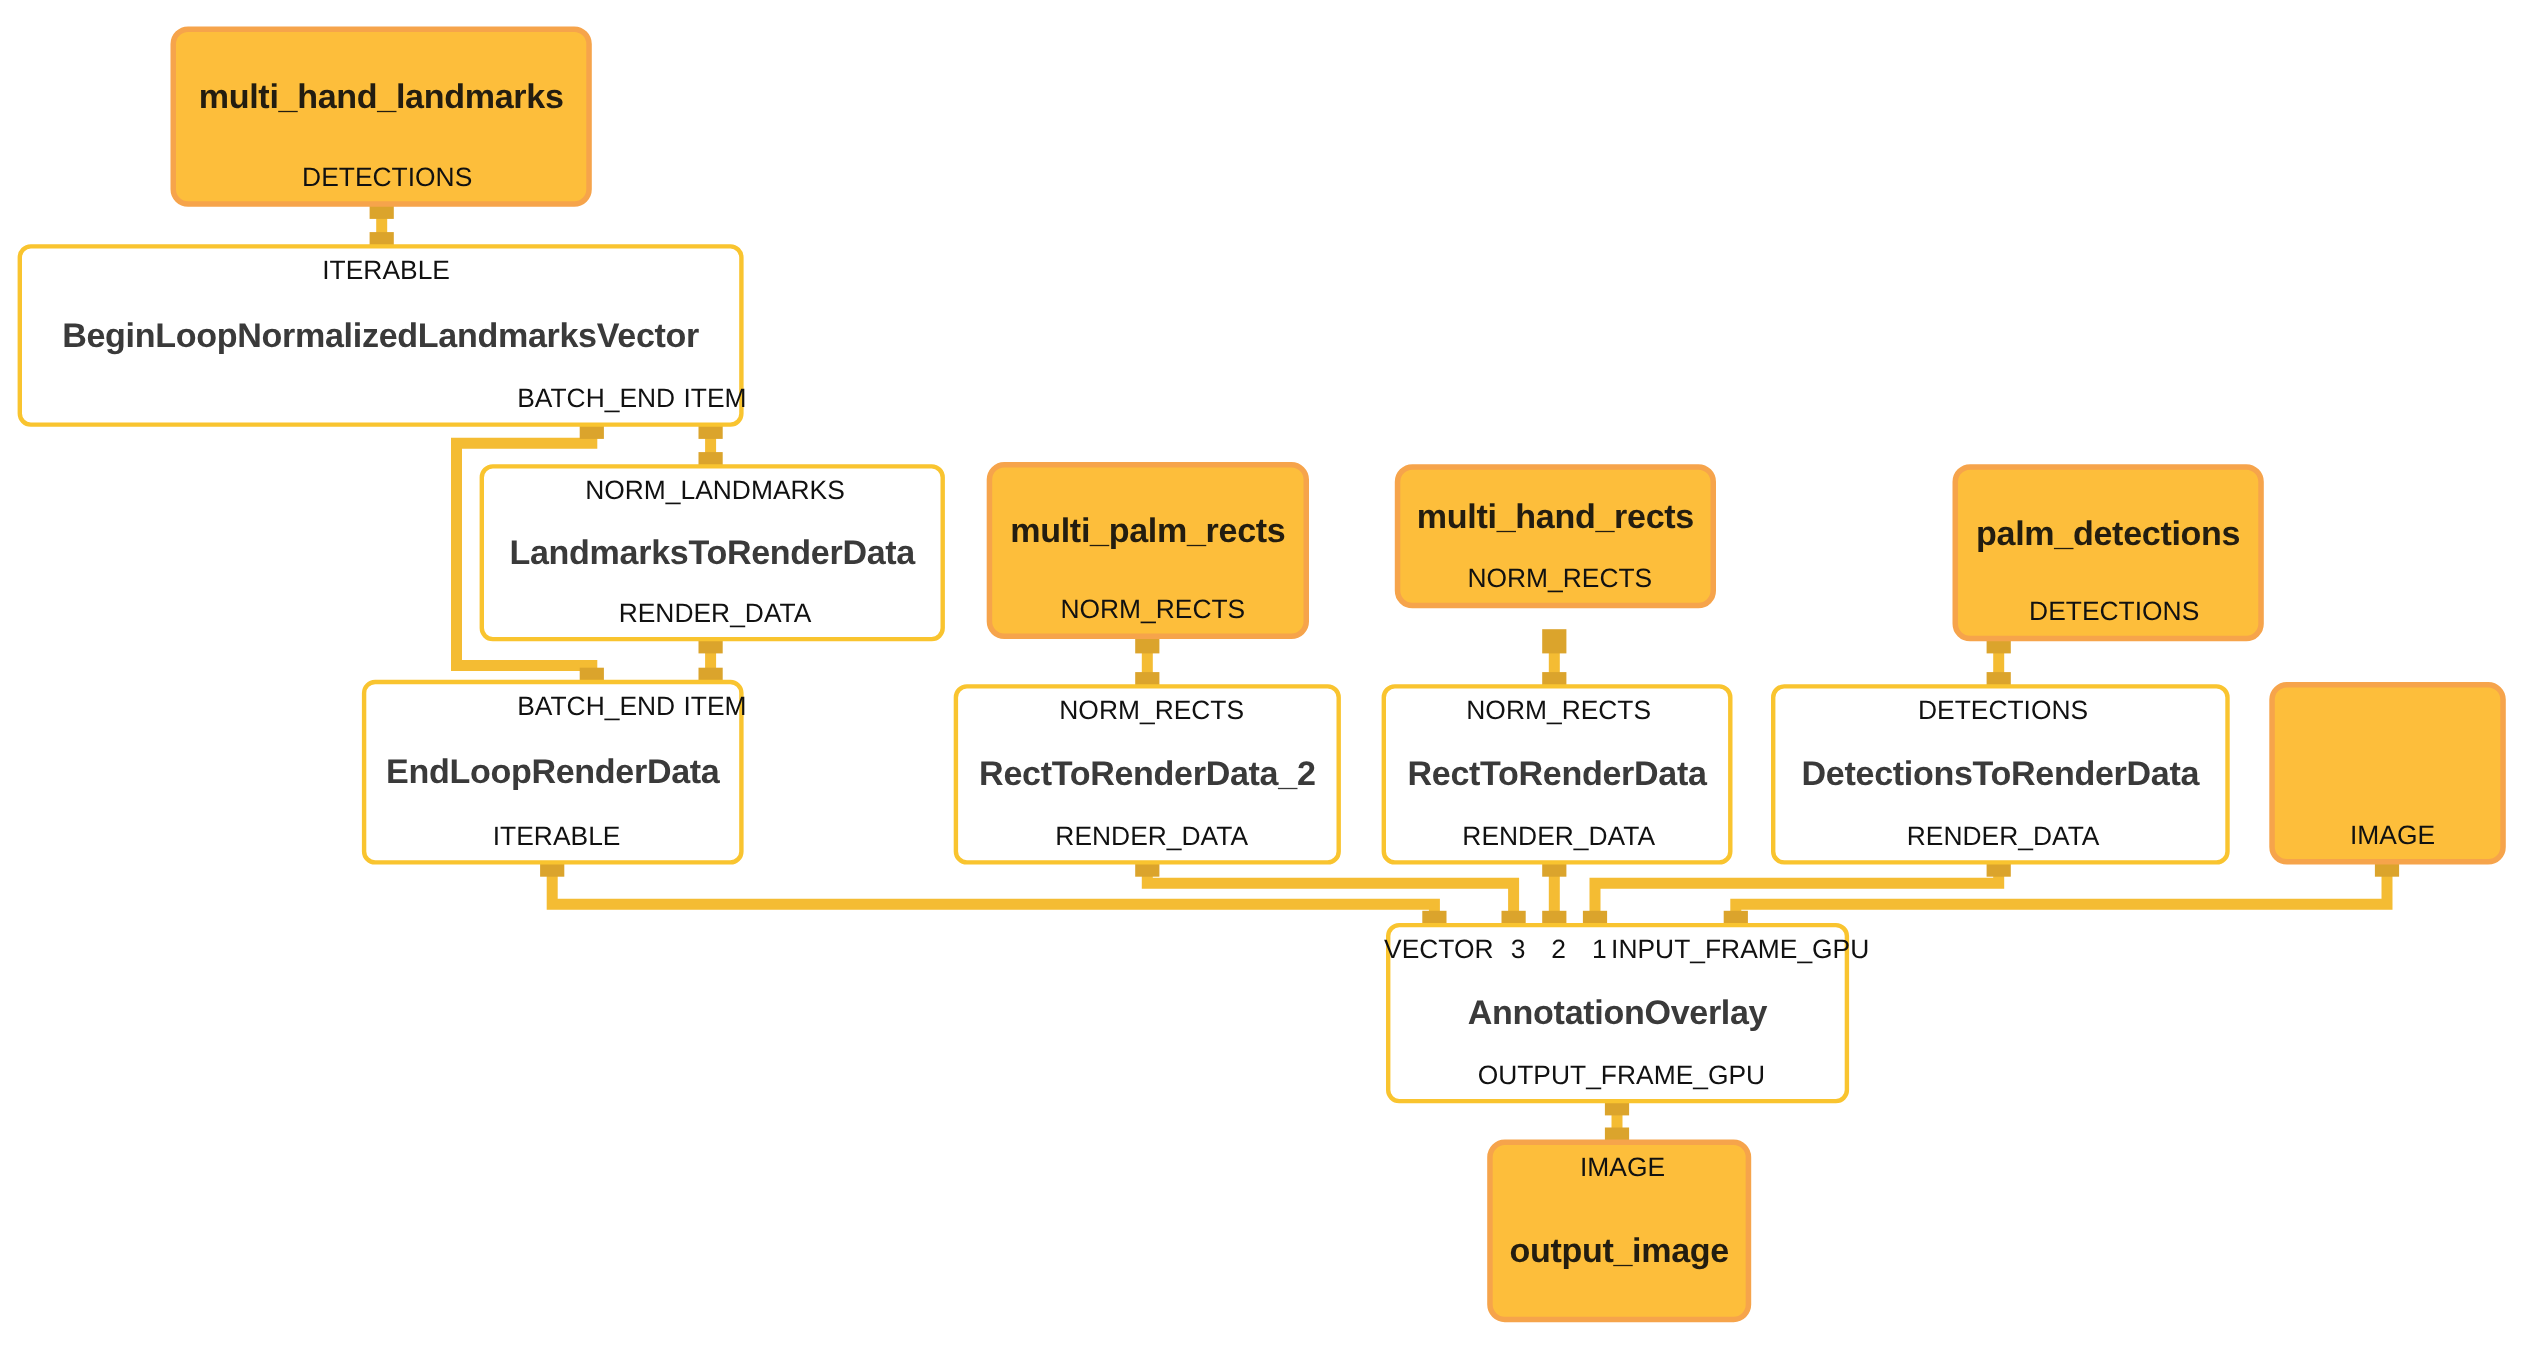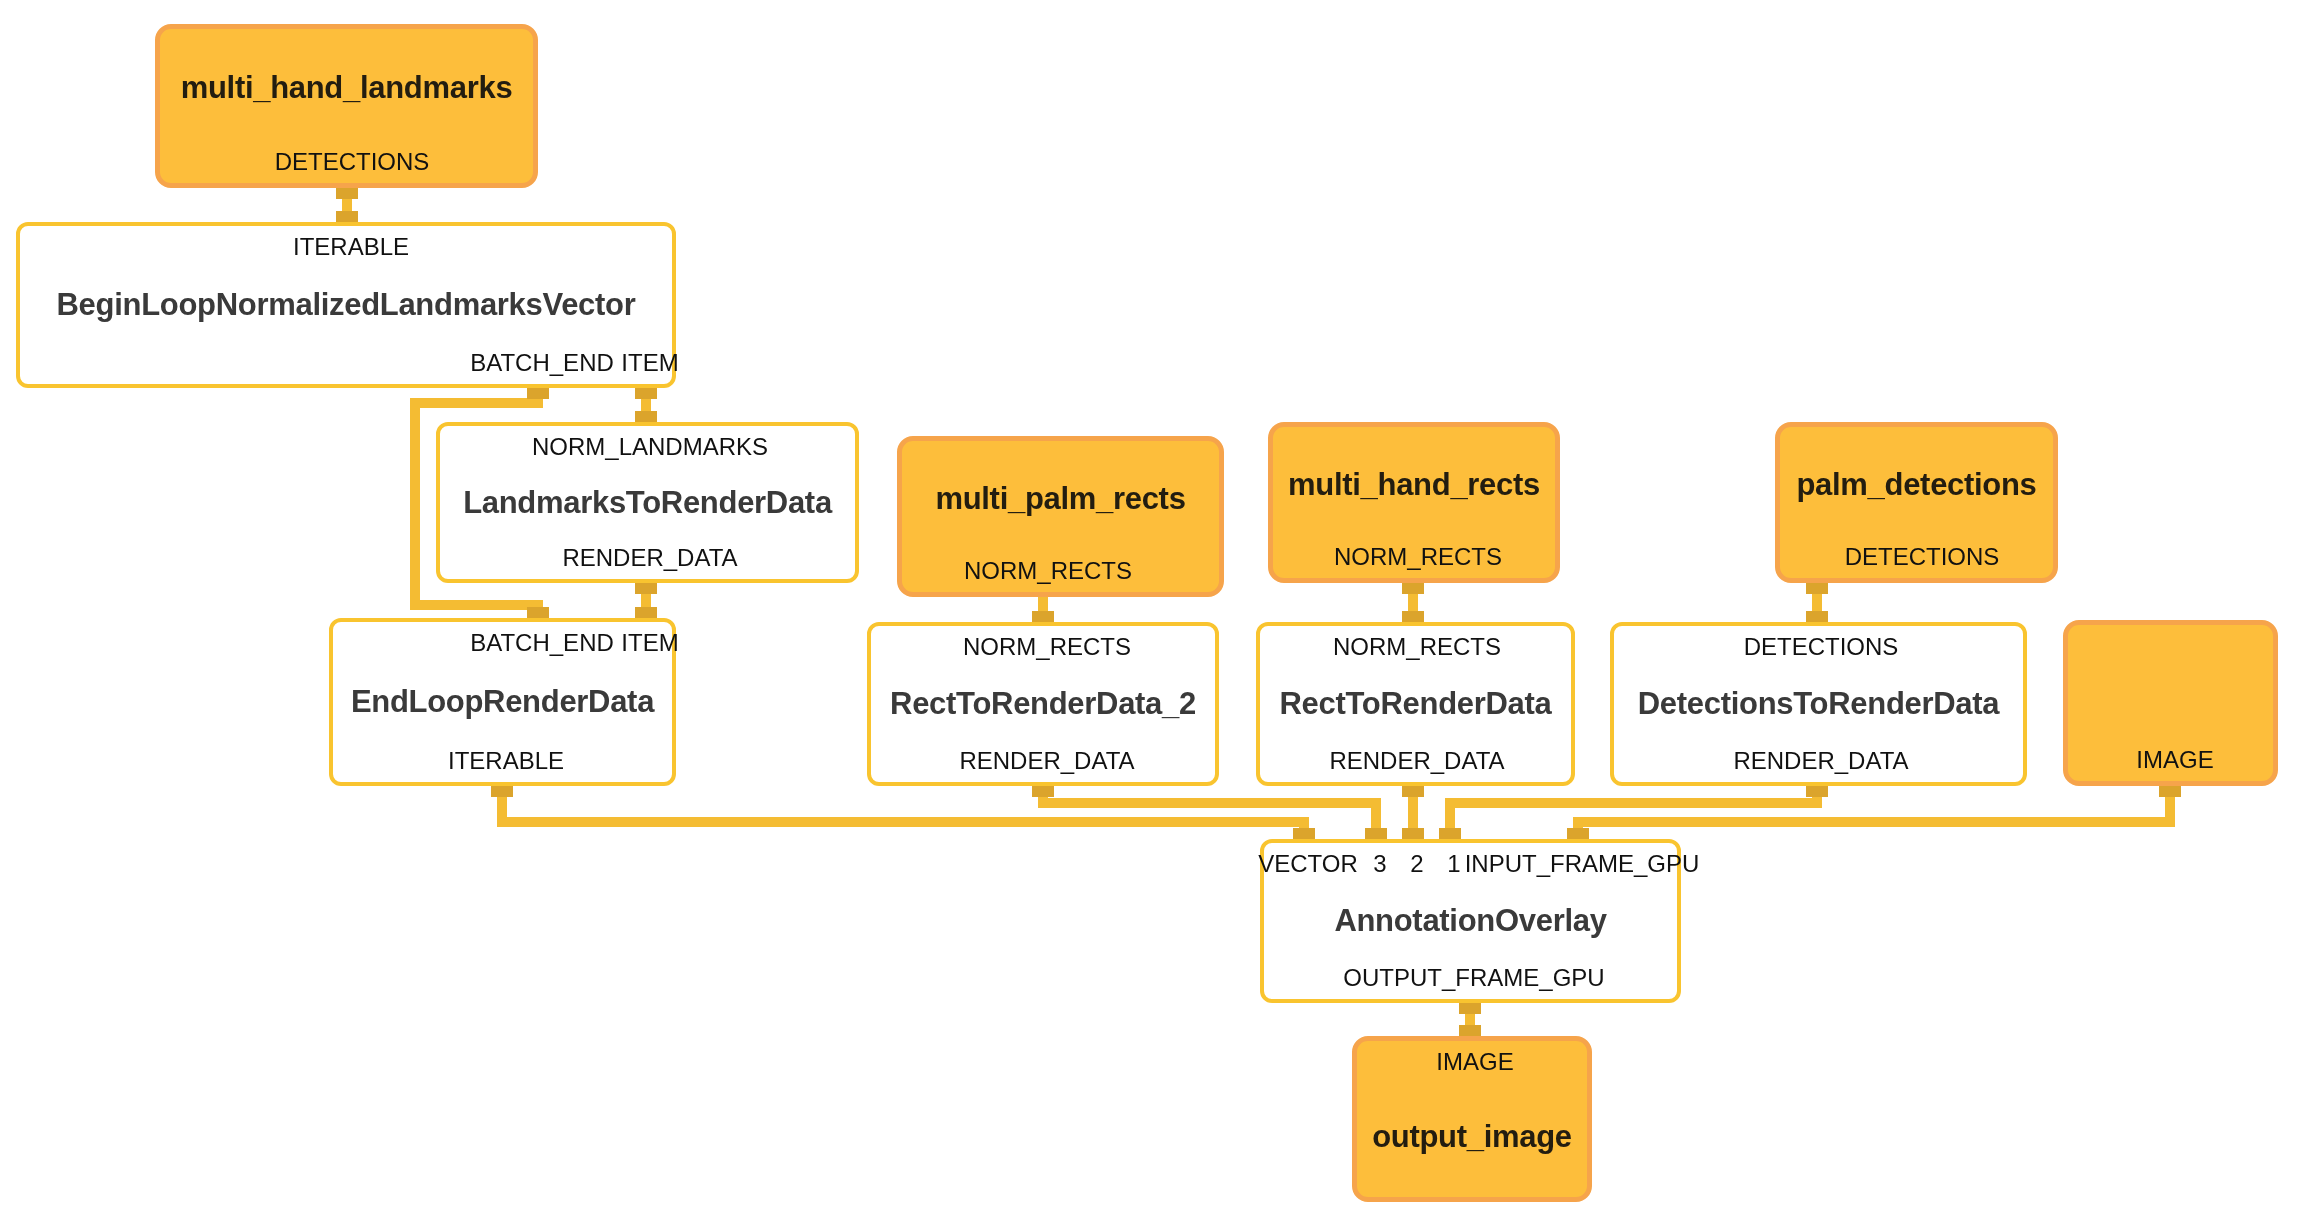--- a/index.html
+++ b/index.html
@@ -105,30 +105,30 @@
       <div class="title" style="top: 36px; bottom: 36px;">LandmarksToRenderData</div>
       <div class="port-label top" style="left: 210px;">NORM_LANDMARKS</div>
       <div class="port-label bottom" style="left: 210px;">RENDER_DATA</div>
     </div>
     <div class="node calculator" style="left: 329px; top: 618px; width: 347px; height: 168px;">
       <div class="title" style="top: 36px; bottom: 36px;">EndLoopRenderData</div>
       <div class="port-label top" style="left: 209px;">BATCH_END</div>
       <div class="port-label top" style="left: 317px;">ITEM</div>
       <div class="port-label bottom" style="left: 173px;">ITERABLE</div>
     </div>
-    <div class="node stream" style="left: 897px; top: 436px; width: 327px; height: 161px;">
+    <div class="node stream" style="left: 897px; top: 420px; width: 293px; height: 161px;">
       <div class="title" style="top: 0px; bottom: 36px;">multi_palm_rects</div>
       <div class="port-label bottom" style="left: 146px;">NORM_RECTS</div>
     </div>
     <div class="node calculator" style="left: 867px; top: 622px; width: 352px; height: 164px;">
       <div class="title" style="top: 36px; bottom: 36px;">RectToRenderData_2</div>
       <div class="port-label top" style="left: 176px;">NORM_RECTS</div>
       <div class="port-label bottom" style="left: 176px;">RENDER_DATA</div>
     </div>
-    <div class="node stream" style="left: 1268px; top: 422px; width: 292px; height: 161px;">
+    <div class="node stream" style="left: 1268px; top: 422px; width: 292px; height: 131px;">
       <div class="title" style="top: 0px; bottom: 36px;">multi_hand_rects</div>
       <div class="port-label bottom" style="left: 145px;">NORM_RECTS</div>
     </div>
     <div class="node calculator" style="left: 1256px; top: 622px; width: 319px; height: 164px;">
       <div class="title" style="top: 36px; bottom: 36px;">RectToRenderData</div>
       <div class="port-label top" style="left: 157px;">NORM_RECTS</div>
       <div class="port-label bottom" style="left: 157px;">RENDER_DATA</div>
     </div>
     <div class="node stream" style="left: 1775px; top: 422px; width: 283px; height: 161px;">
       <div class="title" style="top: 0px; bottom: 36px;">palm_detections</div>

